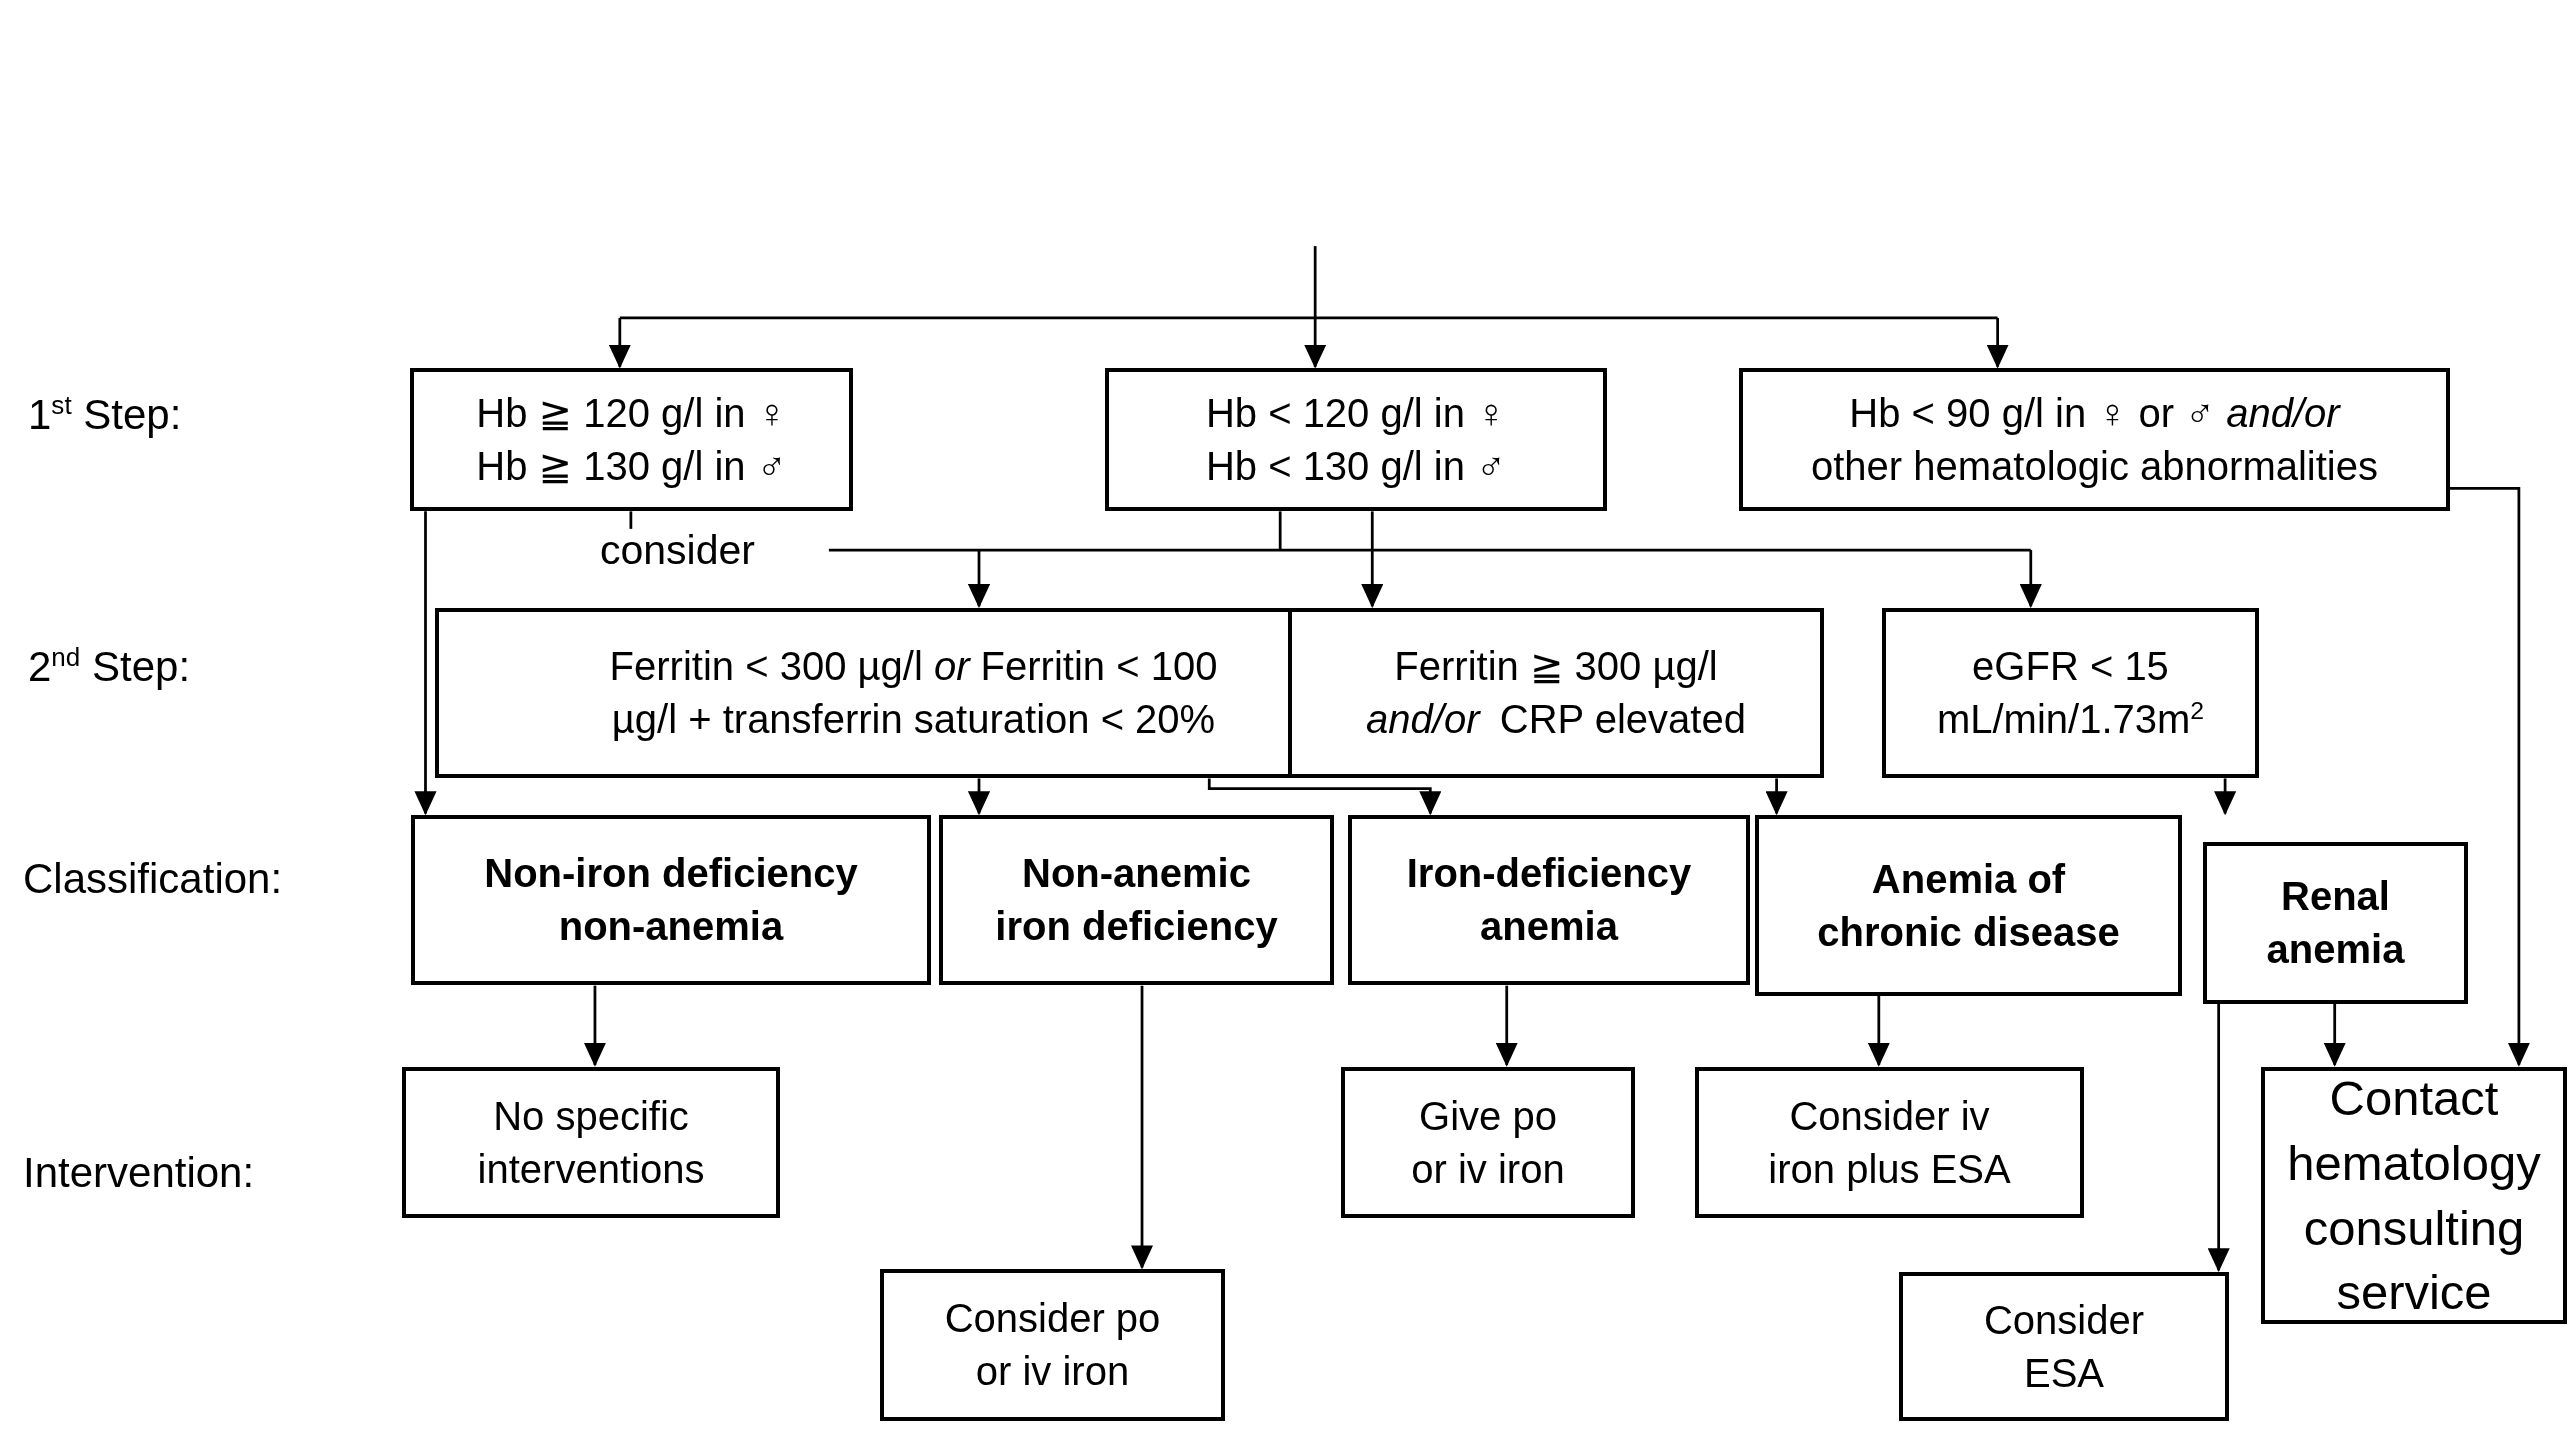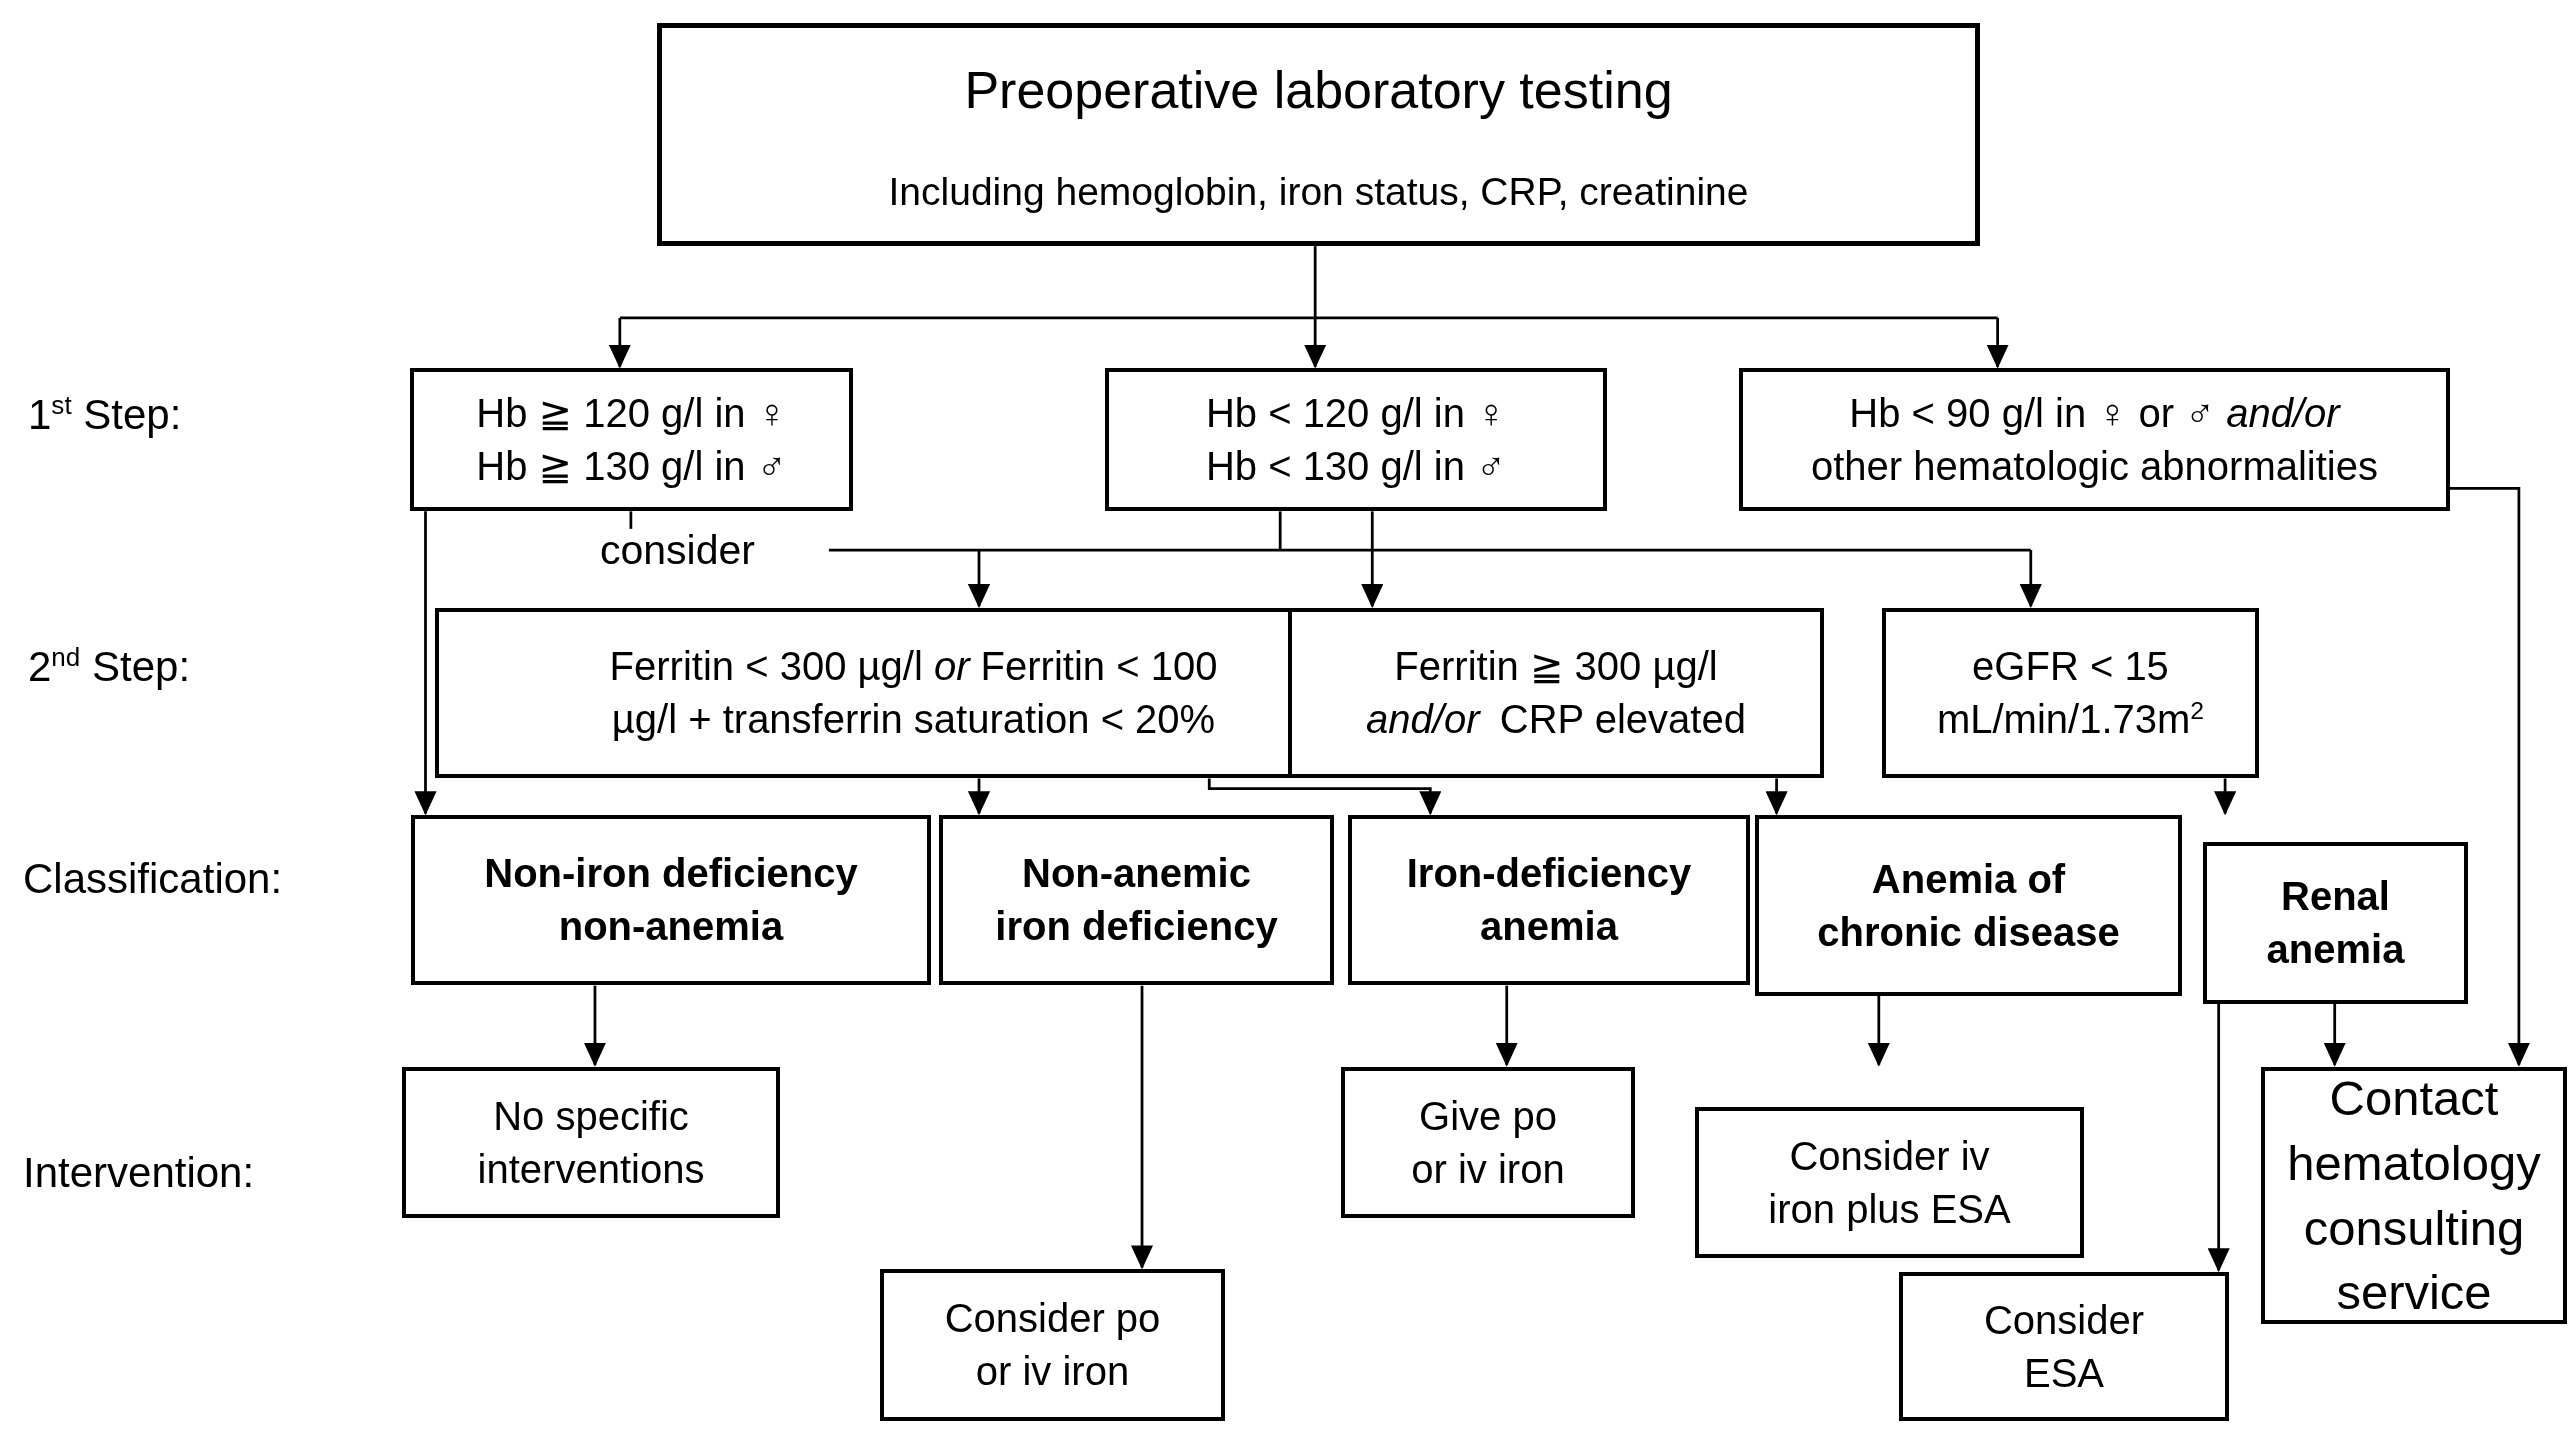--- a/index.html
+++ b/index.html
@@ -82,24 +82,20 @@
       <line x1="1240" y1="1070" x2="1240" y2="1376" marker-end="url(#arrow)"></line>
       <line x1="1636" y1="1070" x2="1636" y2="1156" marker-end="url(#arrow)"></line>
       <line x1="2040" y1="1070" x2="2040" y2="1156" marker-end="url(#arrow)"></line>
       <line x1="2409" y1="1070" x2="2409" y2="1379" marker-end="url(#arrow)"></line>
       <line x1="2535" y1="1070" x2="2535" y2="1156" marker-end="url(#arrow)"></line>
 
       <path d="M2660 530 L2735 530 L2735 1156" marker-end="url(#arrow)"></path>
     </g>
   </svg>
 
-  <div class="box title-box" style="left:657px;top:23px;width:1323px;height:223px;">
-    <div class="title-main">Preoperative laboratory testing</div>
-    <div class="title-sub">Including hemoglobin, iron status, CRP, creatinine</div>
-  </div>
 
   <div class="row-label" style="left:28px;top:391px;">
     <span>1</span><sup class="sp">st</sup><span> Step:</span>
   </div>
   <div class="row-label" style="left:28px;top:643px;">
     <span>2</span><sup class="sp">nd</sup><span> Step:</span>
   </div>
   <div class="row-label" style="left:23px;top:855px;">Classification:</div>
   <div class="row-label" style="left:23px;top:1149px;">Intervention:</div>
   <div class="consider-label" style="left:600px;top:527px;">consider</div>
@@ -140,21 +136,21 @@
 chronic disease</div>
   <div class="box bold" style="left:2203px;top:842px;width:265px;height:162px;">Renal
 anemia</div>
 
   <div class="box" style="left:402px;top:1067px;width:378px;height:151px;">No specific
 interventions</div>
   <div class="box" style="left:880px;top:1269px;width:345px;height:152px;">Consider po
 or iv iron</div>
   <div class="box" style="left:1341px;top:1067px;width:294px;height:151px;">Give po
 or iv iron</div>
-  <div class="box" style="left:1695px;top:1067px;width:389px;height:151px;margin-top:40px;">Consider iv
+  <div class="box" style="left:1695px;top:1067px;width:389px;height:151px;">Consider iv
 iron plus ESA</div>
   <div class="box" style="left:1899px;top:1272px;width:330px;height:149px;">Consider
 ESA</div>
   <div class="box" style="left:2261px;top:1067px;width:306px;height:257px;font-size:49px;">Contact
 hematology
 consulting
 service</div>
 
 </div>
 

